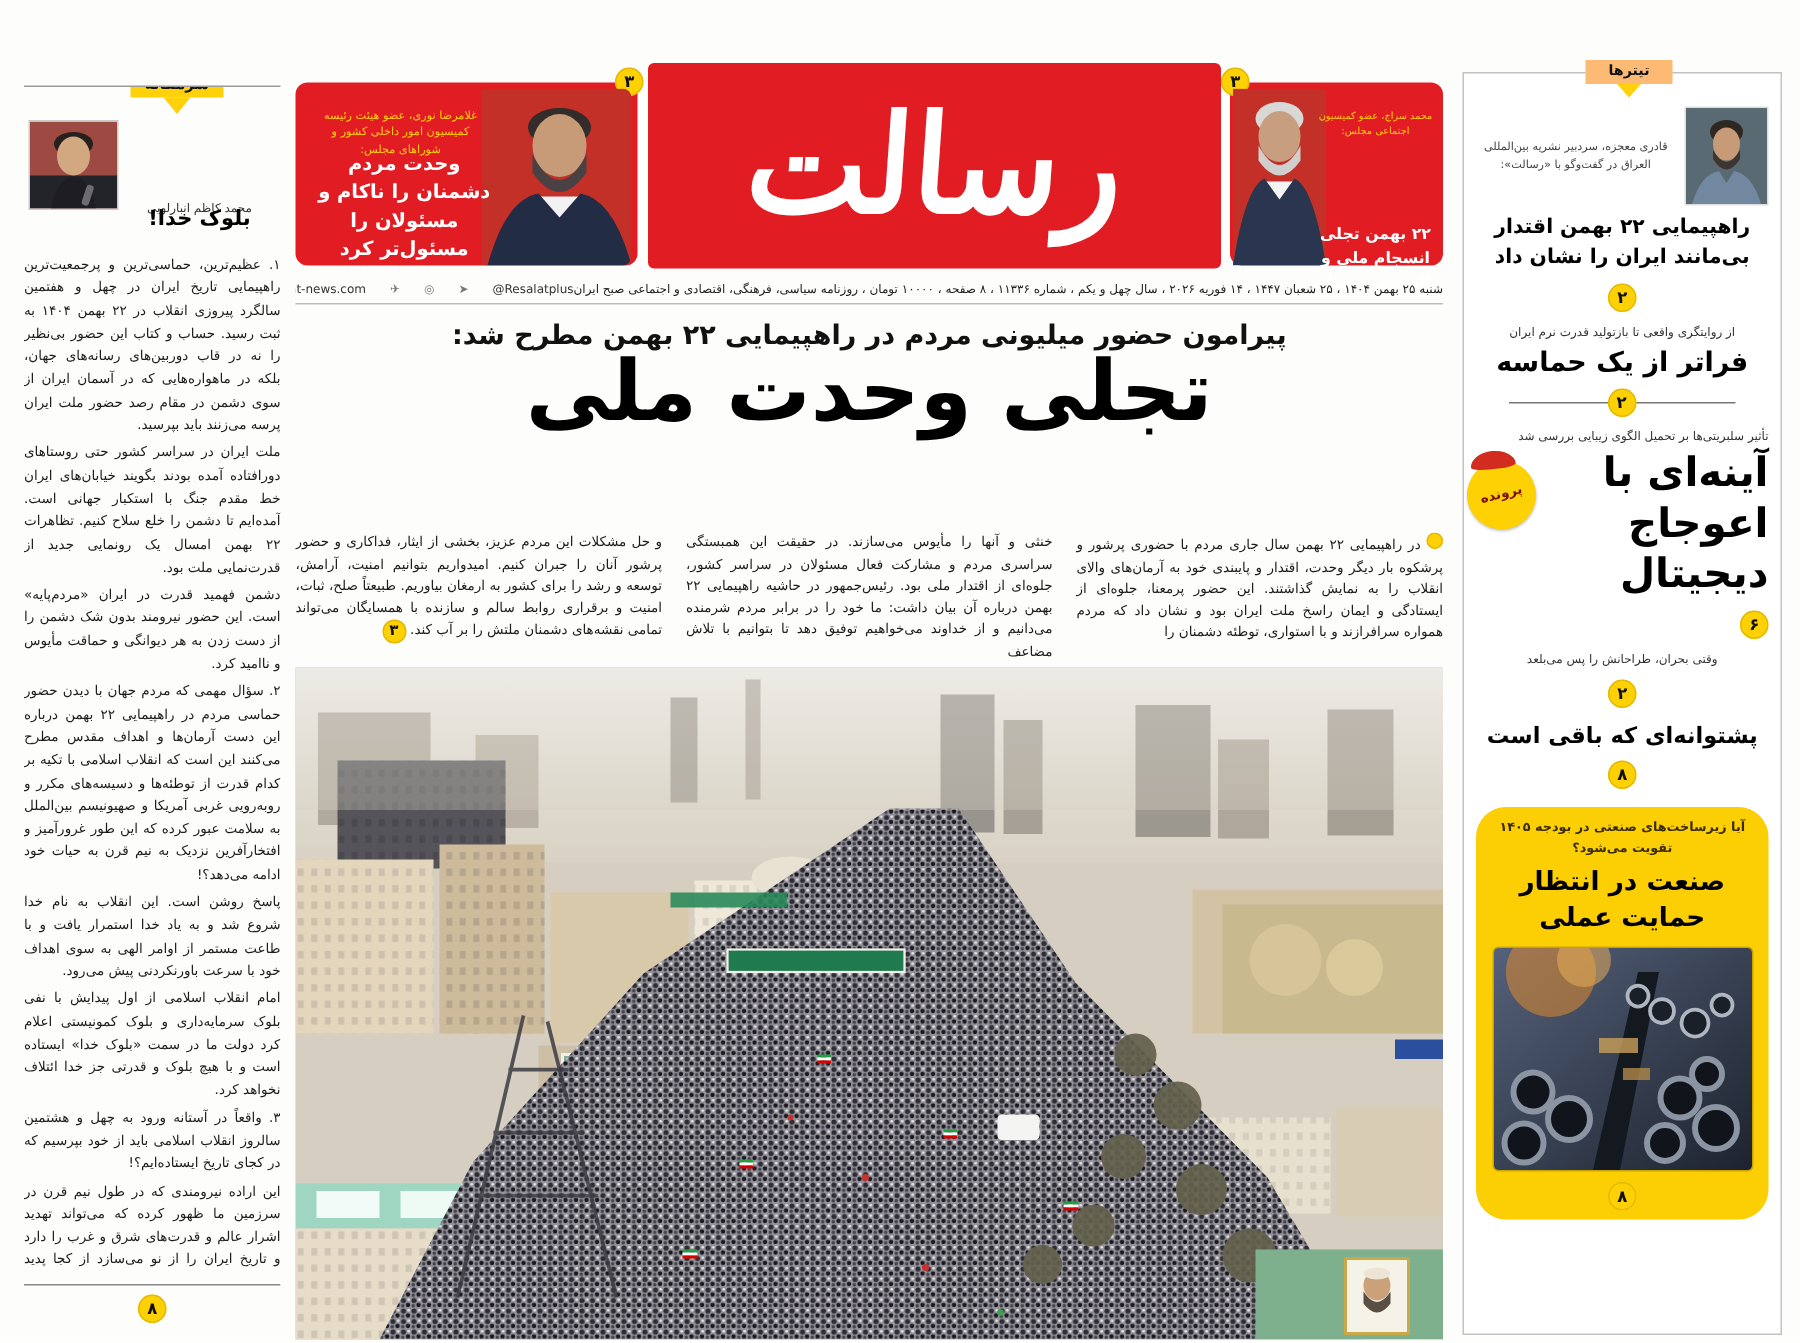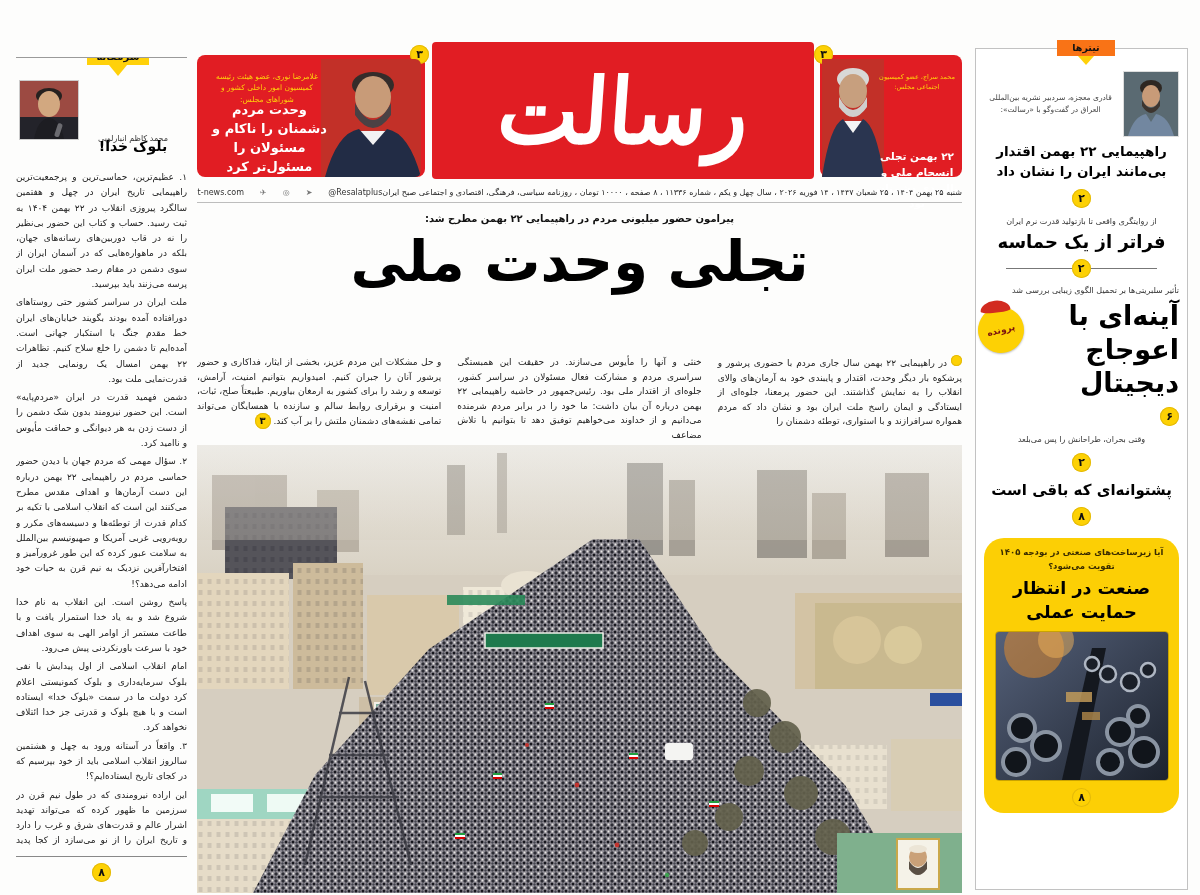--- a/index.html
+++ b/index.html
@@ -45,32 +45,32 @@
   .ref-tr{position:absolute;top:-10px;left:-6px;}
 
   
   .dateline{left:197px;top:184px;width:765px;height:16px;display:flex;direction:rtl;
     justify-content:space-between;align-items:center;font-size:8px;color:#222;white-space:nowrap;overflow:hidden;
     border-bottom:1px solid #bdbdbd;padding-bottom:2px;}
   .dl-left{display:flex;align-items:center;gap:16px;direction:ltr;color:#333;}
   .dl-icon{color:#777;font-size:8px;}
 
   
-  .lead-kicker{left:197px;top:213px;width:765px;text-align:center;font-size:10px;font-weight:bold;color:#111;}
+  .lead-kicker{left:197px;top:213px;width:765px;text-align:center;font-size:18px;font-weight:bold;color:#111;}
   .lead-head{left:197px;top:228px;width:765px;height:122px;text-align:center;font-size:56px;font-weight:bold;
     color:#000;line-height:1.2;overflow:visible;}
   .lead-cols{left:197px;top:355px;width:765px;height:86px;display:flex;gap:16px;direction:rtl;overflow:hidden;}
   .lead-col{flex:1;font-size:9px;line-height:1.62;color:#1b1b1b;text-align:justify;}
 
   
   .photo{left:197px;top:445px;width:765px;height:448px;overflow:hidden;background:#d6cec0;}
 
   
   .sidebar{left:975px;top:48px;width:211px;height:840px;border:1px solid #c2c2c2;background:#fff;}
-  .sb-tab{position:absolute;top:-9px;right:72px;width:58px;height:16px;background:#f97316;color:#111;
+  .sb-tab{position:absolute;top:-9px;right:72px;width:58px;height:16px;background:#fdba74;color:#111;
     font-size:9.5px;font-weight:bold;text-align:center;line-height:16px;}
   .sb-tab:after{content:"";position:absolute;top:16px;left:50%;margin-left:-8px;
     border-left:8px solid transparent;border-right:8px solid transparent;border-top:9px solid #ffd10a;}
   .sb-inner{position:absolute;inset:12px 8px 8px 8px;}
   .sb-item{text-align:center;}
   .sb-row{display:flex;direction:rtl;gap:6px;align-items:center;margin-top:10px;}
   .sb-port{width:54px;height:64px;flex:none;border:1px solid #ddd;}
   .sb-kicker{font-size:7.5px;color:#444;line-height:1.6;text-align:center;flex:1;}
   .sb-k2{font-size:8px;color:#333;margin-top:8px;line-height:1.5;}
   .sb-h1{font-size:13.5px;font-weight:bold;color:#000;line-height:1.5;margin-top:4px;}

